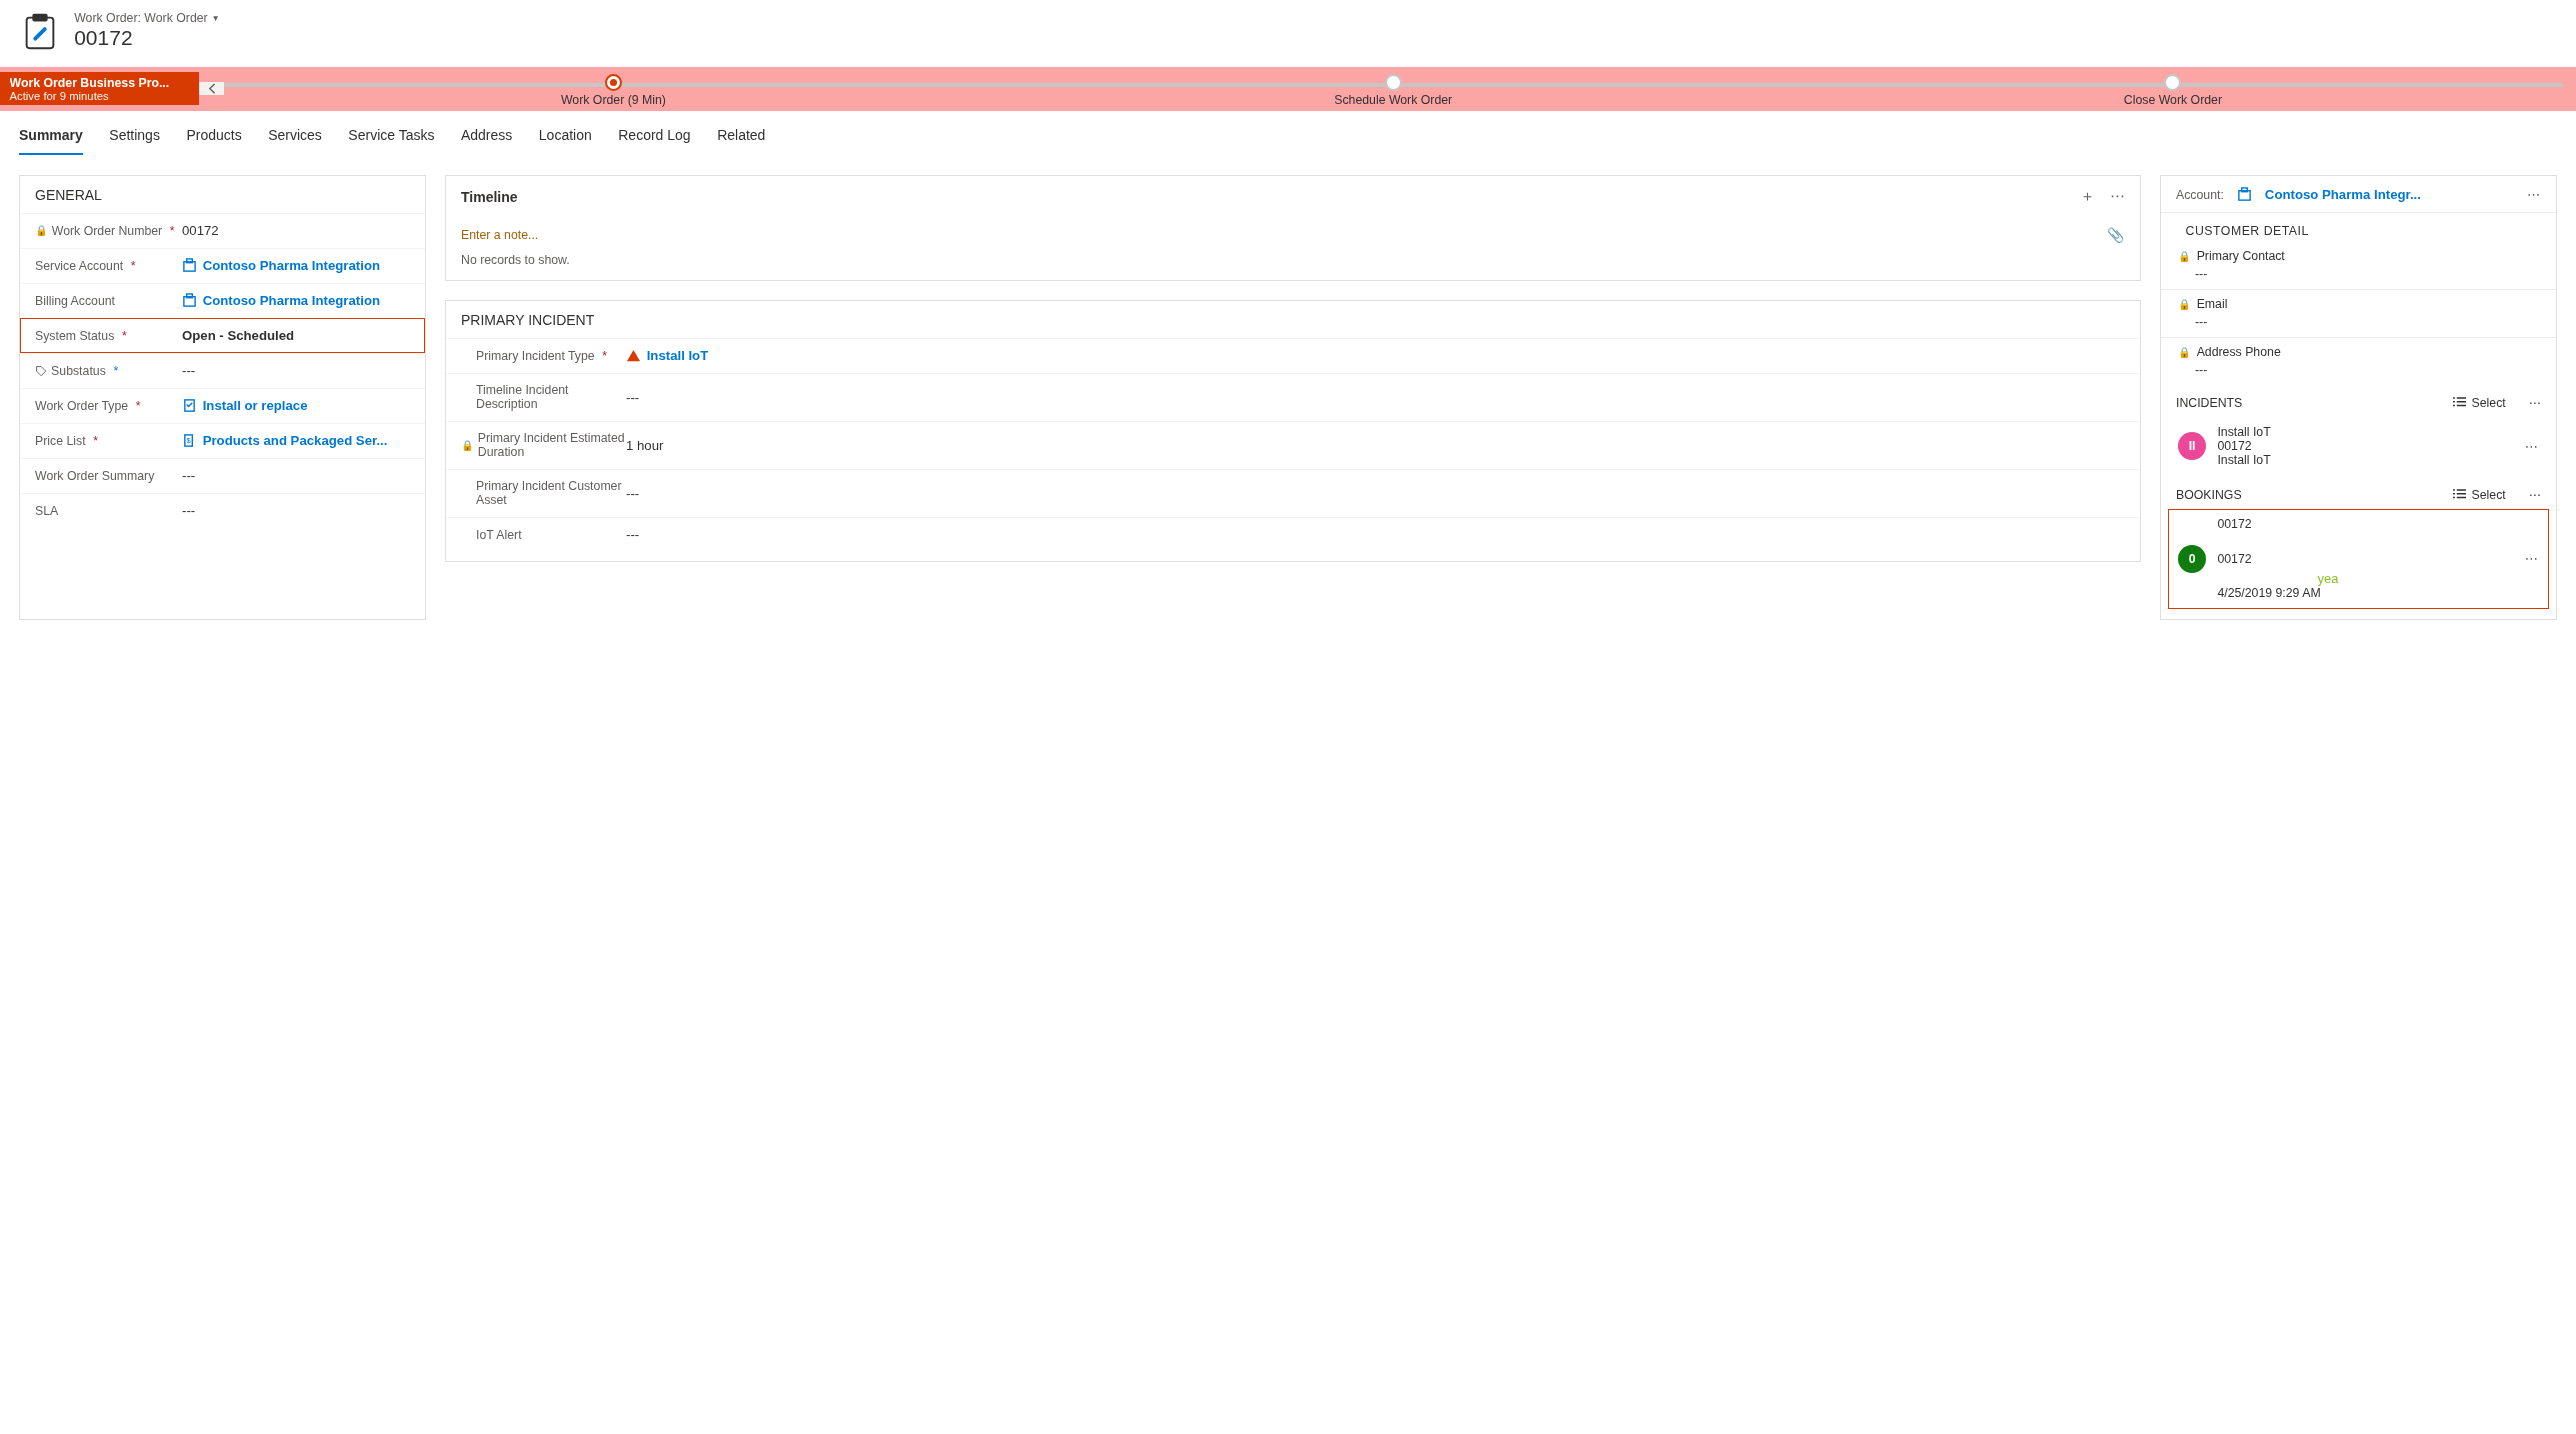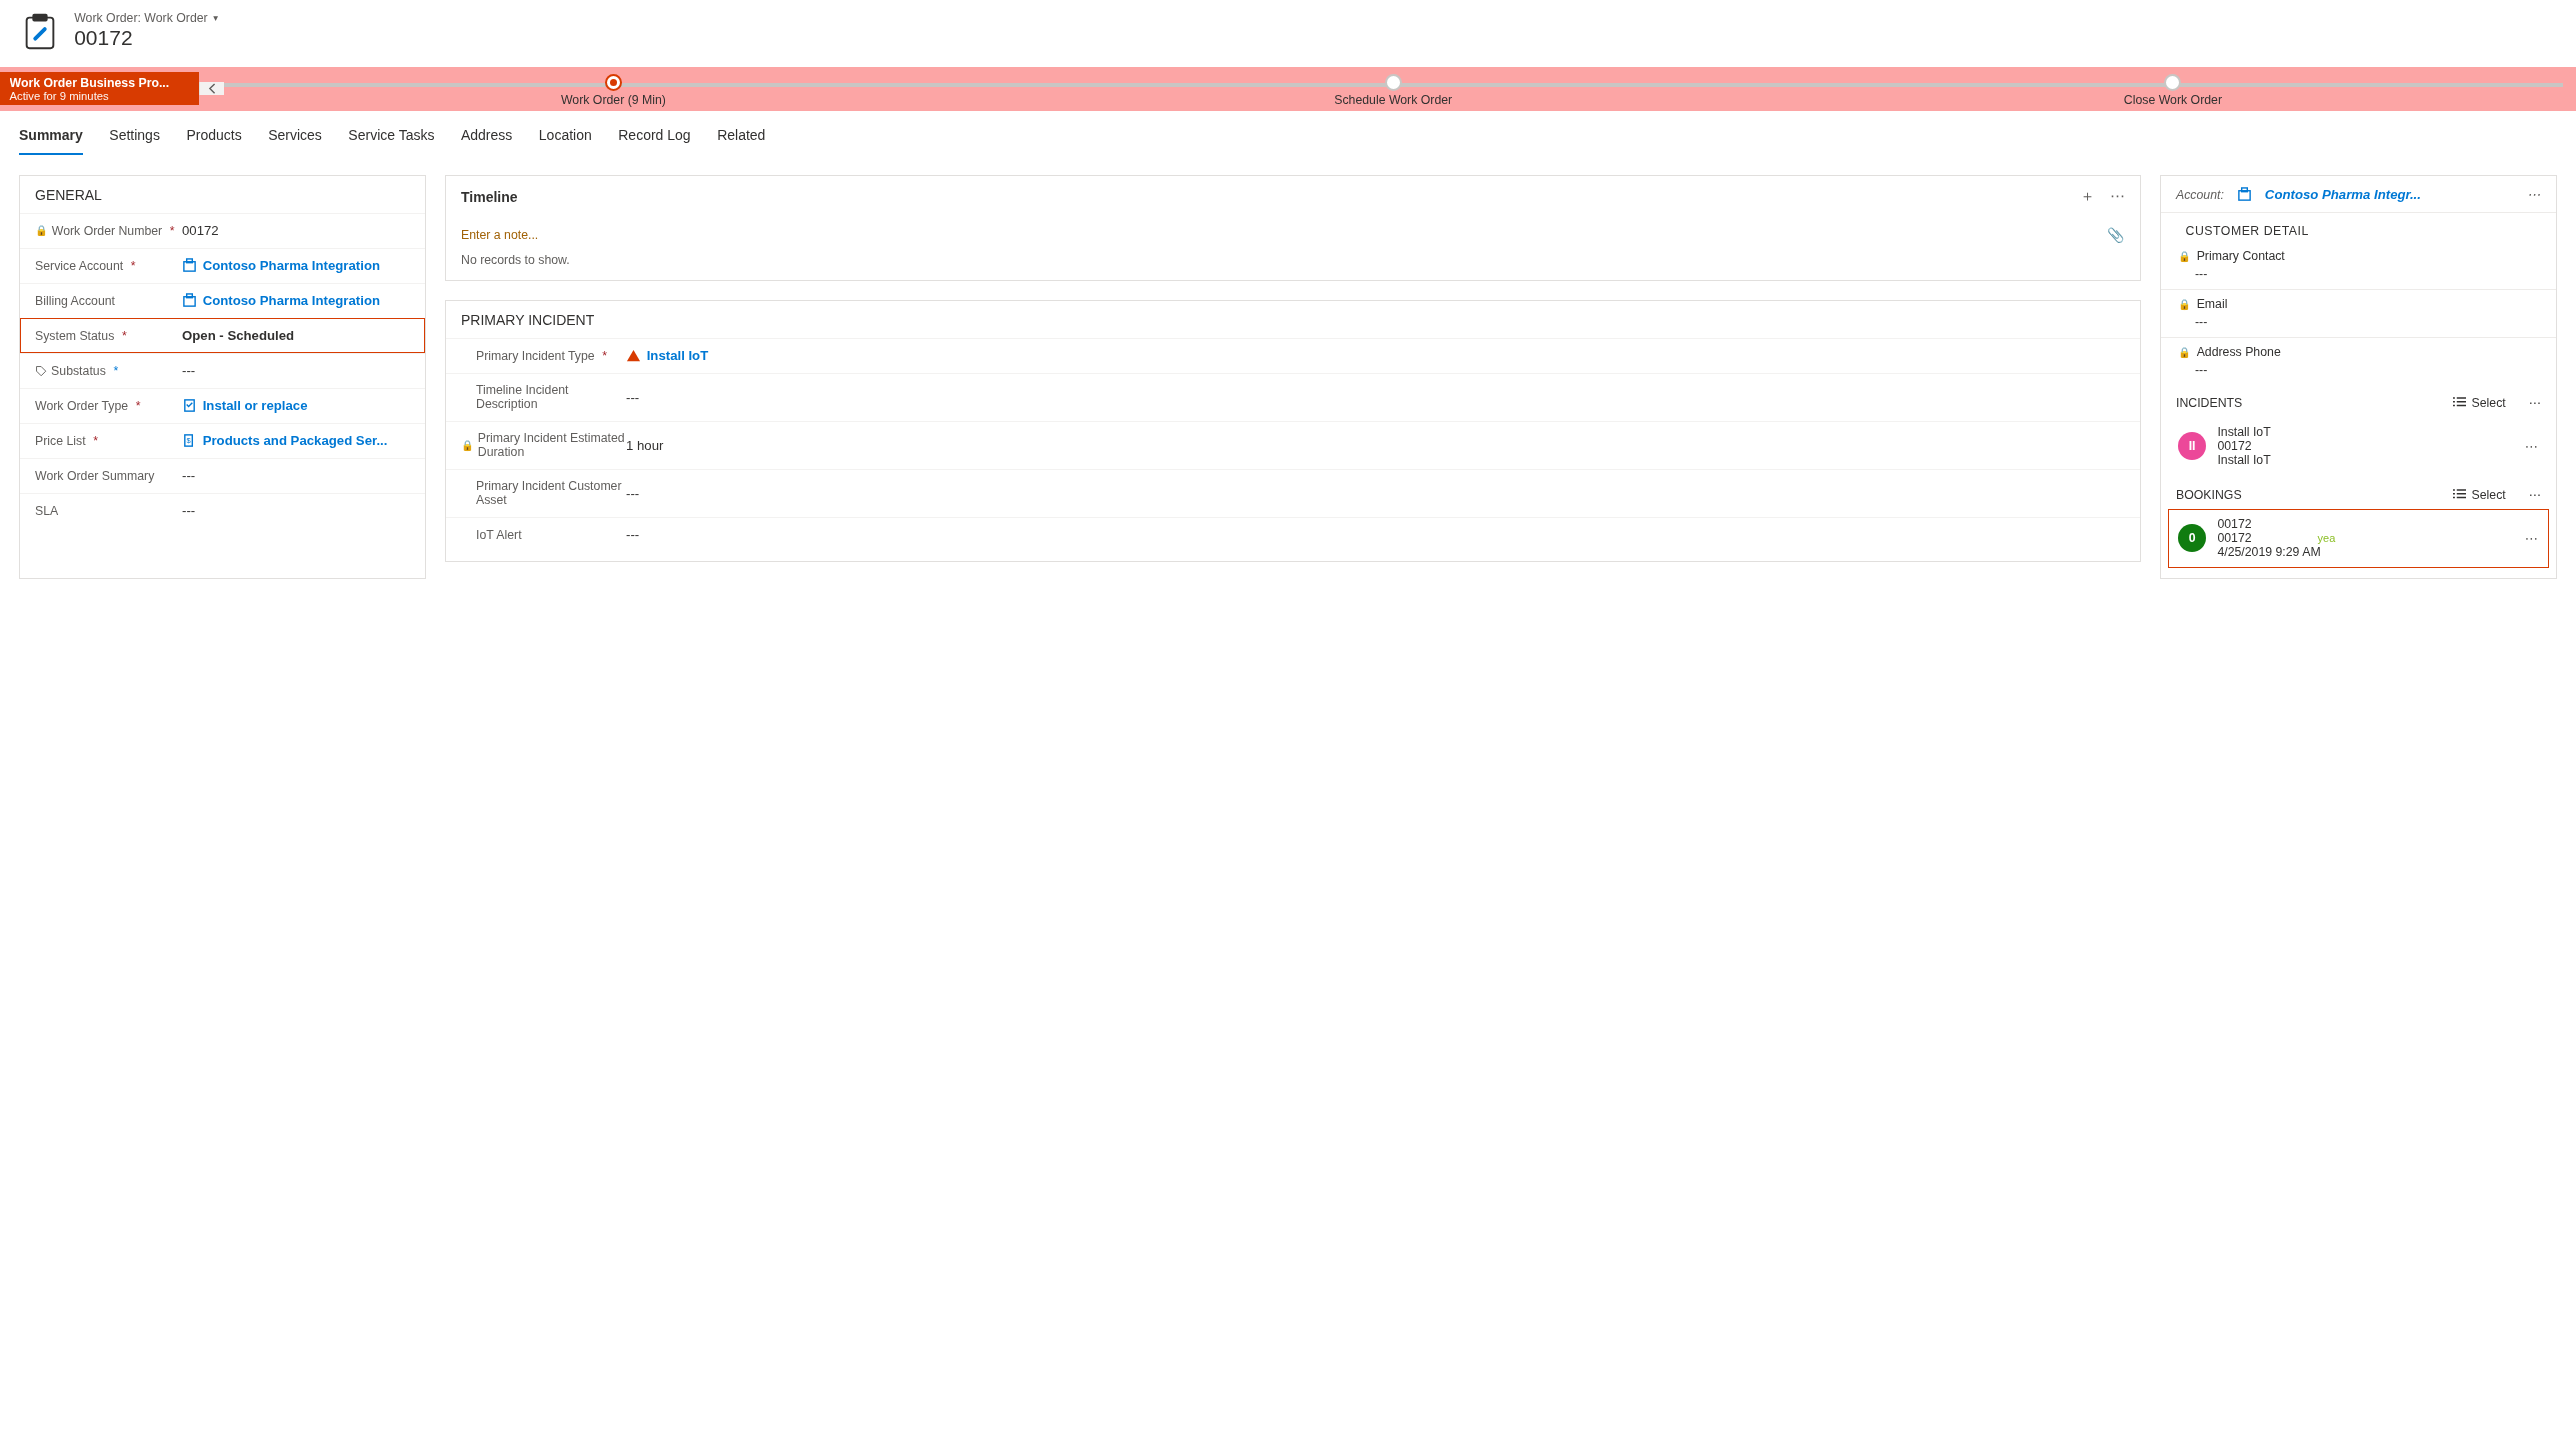--- a/index.html
+++ b/index.html
@@ -46,42 +46,42 @@
   .tiny-icon { width: 15px; height: 15px; flex-shrink: 0; }
   svg { display:block; }
   
   .highlighted { outline: 1.9px solid #d83b01; outline-offset: -1.9px; }
   
   .timeline-note { padding: 9.5px 15px; display: flex; align-items: center; justify-content: space-between; color: #a16207; font-size: 12.3px; }
   .timeline-empty { padding: 0 15px 13.2px; color: #605e5c; font-size: 12.3px; }
   
   .right-col { display: flex; flex-direction: column; }
   .right-card { border: 0.9px solid #e1dfdd; padding: 0 0 11.3px; }
-  .acct-row { display: flex; align-items: center; padding: 11.3px 15px 9.5px; border-bottom: 0.9px solid #edebe9; gap: 13px; font-style: italic; }
+  .acct-row { display: flex; align-items: center; padding: 11.3px 15px 9.5px; border-bottom: 0.9px solid #edebe9; gap: 13px; }
   .acct-row .albl { color: #605e5c; font-size: 12.3px; }
   .acct-row .more { margin-left: auto; color: #605e5c; cursor: pointer; letter-spacing: 0.9px; }
   .sect-h { padding: 11.3px 15px 5.7px; font-size: 12.3px; letter-spacing: 0.5px; color: #323130; }
   .qf { padding: 5.7px 17px; font-size: 12.3px; }
   .qf .ql { color: #323130; display: flex; align-items: center; gap: 5.7px; }
   .qf .qv { color: #323130; padding-left: 17px; margin-top: 3.8px; }
   .qf-row { border-bottom: 0.9px solid #edebe9; padding-bottom: 7.6px; margin-bottom: 1.9px; }
   
   .list-head { display: flex; align-items: center; padding: 13.2px 15px 7.6px; font-size: 12.3px; }
   .list-head .lh-title { font-weight: 400; color: #323130; }
   .list-head .lh-actions { margin-left: auto; display: flex; align-items: center; gap: 23px; color: #323130; font-size: 12.3px; }
   .list-head .lh-actions .sel { display:flex; align-items:center; gap:5.7px; cursor:pointer; }
   
   .list-item { display: flex; align-items: center; gap: 11.3px; padding: 7.6px 9.5px; margin: 0 7.6px; }
   .list-item.boxed { outline: 1.9px solid #d83b01; outline-offset: 0.9px; }
   .avatar { width: 28px; height: 28px; border-radius: 50%; display: flex; align-items: center; justify-content: center; color: #fff; font-size: 12.3px; font-weight: 600; }
   .avatar.maroon { background: #ec4899; }
   .avatar.green { background: #107c10; }
   .li-text { display: flex; flex-direction: column; font-size: 12.3px; color: #323130; }
   .li-more { margin-left: auto; color: #605e5c; cursor: pointer; letter-spacing: 0.9px; }
-  .tiny-tag { font-size: 11px; color: #8cbf26; margin-left: 66px; }
+  .tiny-tag { font-size: 13px; color: #8cbf26; margin-left: 66px; margin-top: 40px; }
   
   .icon-actions { display: flex; gap: 15px; color: #605e5c; }
   .icon-btn { cursor: pointer; font-size: 15px; }
 </style>
 </head>
 <body>
 
 <div class="header">
   <div class="header-icon">
     <svg viewBox="0 0 44 44" width="42" height="42">

